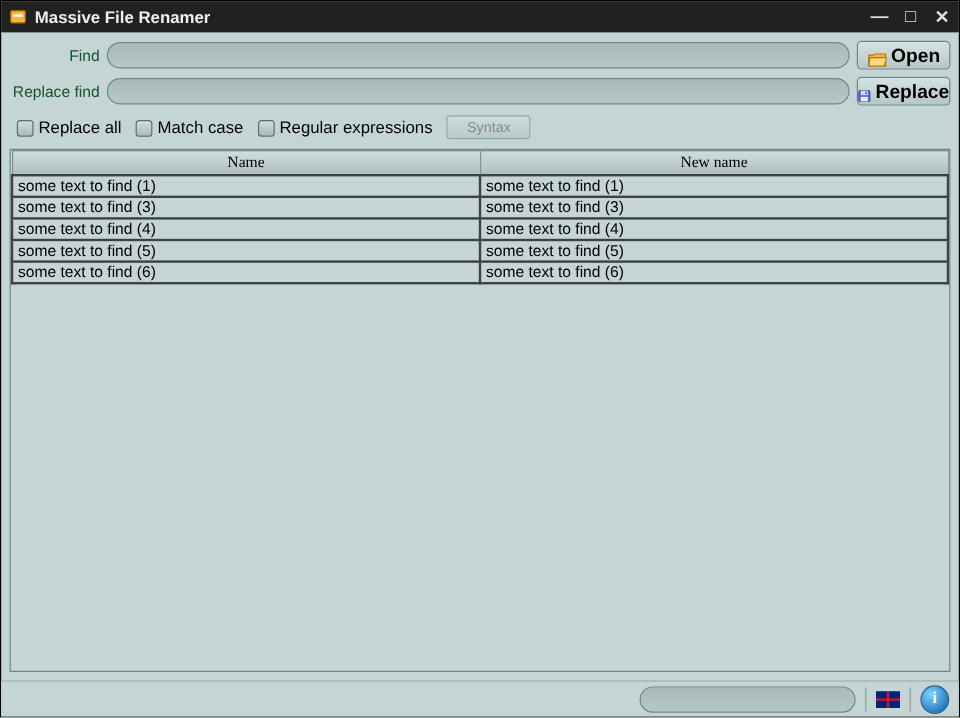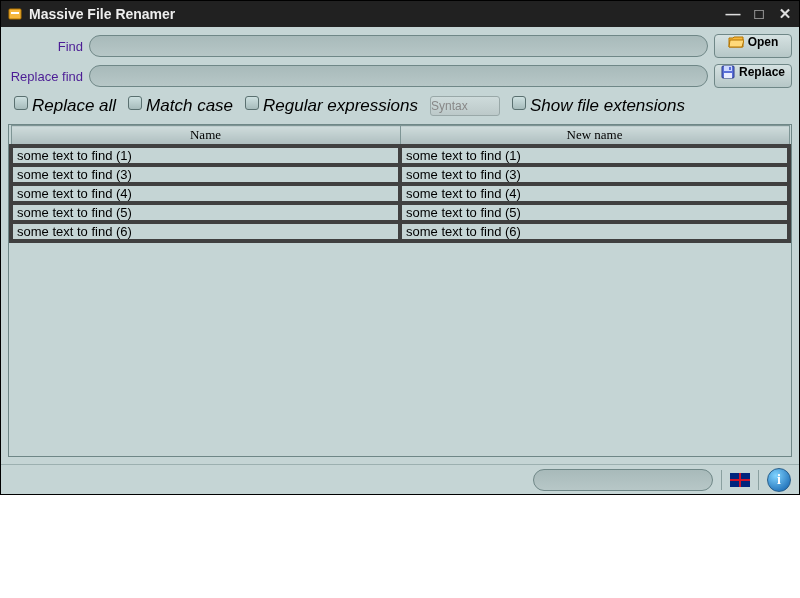--- a/index.html
+++ b/index.html
@@ -6,21 +6,21 @@
   body {
     font-family: "Segoe UI", Arial, sans-serif;
     font-size: 13px;
     background: #fff;
     width: 800px;
     height: 598px;
     overflow: hidden;
   }
   .window {
     width: 800px;
-    height: 495px;
+    height: 598px;
     background: #c5d5d5;
     border: 1px solid #000;
     display: flex;
     flex-direction: column;
   }
   .titlebar {
     background: #212121;
     color: #eee;
     height: 26px;
     display: flex;
@@ -42,77 +42,76 @@
     gap: 6px;
   }
   .row-form {
     display: flex;
     align-items: center;
     gap: 6px;
   }
   .row-form label.fld {
     width: 75px;
     text-align: right;
-    color: #4c1d95;
+    color: #14532d;
     font-size: 13px;
   }
   .text-input {
     flex: 1;
     height: 22px;
     border: 1px solid #6f8787;
     border-radius: 11px;
     background: linear-gradient(#a8baba, #b7c7c7);
     padding: 0 8px;
     font-size: 13px;
     color: #000;
   }
   .action-btn {
     width: 78px;
     height: 24px;
     border: 1px solid #6f8787;
     border-radius: 4px;
     background: linear-gradient(#d6e2e2, #b6c7c7);
     display: flex;
-    align-items: flex-start;
+    align-items: flex-end;
     justify-content: center;
     gap: 4px;
-    font-size: 12px;
+    font-size: 16px;
     font-weight: bold;
     cursor: pointer;
   }
   .options-row {
     display: flex;
     align-items: center;
     gap: 12px;
     padding: 2px 6px;
   }
   .chk {
     display: flex;
-    align-items: flex-start;
+    align-items: flex-end;
     gap: 4px;
-    font-size: 17px;
-    font-style: italic;
+    font-size: 14px;
   }
   .chk-box {
     width: 14px;
     height: 14px;
     border: 1px solid #5a7070;
     border-radius: 3px;
     background: linear-gradient(#cde0e0, #a6bbbb);
     cursor: pointer;
   }
   .syntax-btn {
     width: 70px;
     height: 20px;
     border: 1px solid #99a8a8;
     border-radius: 3px;
     background: linear-gradient(#cedbdb, #bcc9c9);
     color: #888;
     font-size: 12px;
-    text-align: left;
+    text-align: center;
     line-height: 18px;
     cursor: default;
   }
   .table-wrap {
     flex: 1;
     border: 1px solid #6f8787;
     background: #c5d5d5;
     overflow: hidden;
   }
   table {
@@ -122,21 +121,21 @@
   }
   thead th {
     background: linear-gradient(#cfdcdc, #aebebf);
     border: 1px solid #7e9595;
     font-weight: normal;
     height: 20px;
     text-align: center;
     font-family: Liberation Serif, serif;
   }
   tbody td {
-    border: 4px solid #404040;
+    border: 2px solid #404040;
     height: 18px;
     padding: 0 4px;
     background: #c5d5d5;
     width: 50%;
   }
   .statusbar {
     height: 30px;
     display: flex;
     align-items: center;
     justify-content: flex-end;
@@ -230,24 +229,20 @@
       </div>
       <div class="chk">
         <span class="chk-box"></span>
         <span>Match case</span>
       </div>
       <div class="chk">
         <span class="chk-box"></span>
         <span>Regular expressions</span>
       </div>
       <div class="syntax-btn">Syntax</div>
-      <div class="chk">
-        <span class="chk-box"></span>
-        <span>Show file extensions</span>
-      </div>
     </div>
 
     <div class="table-wrap">
       <table>
         <thead>
           <tr>
             <th>Name</th>
             <th>New name</th>
           </tr>
         </thead>

